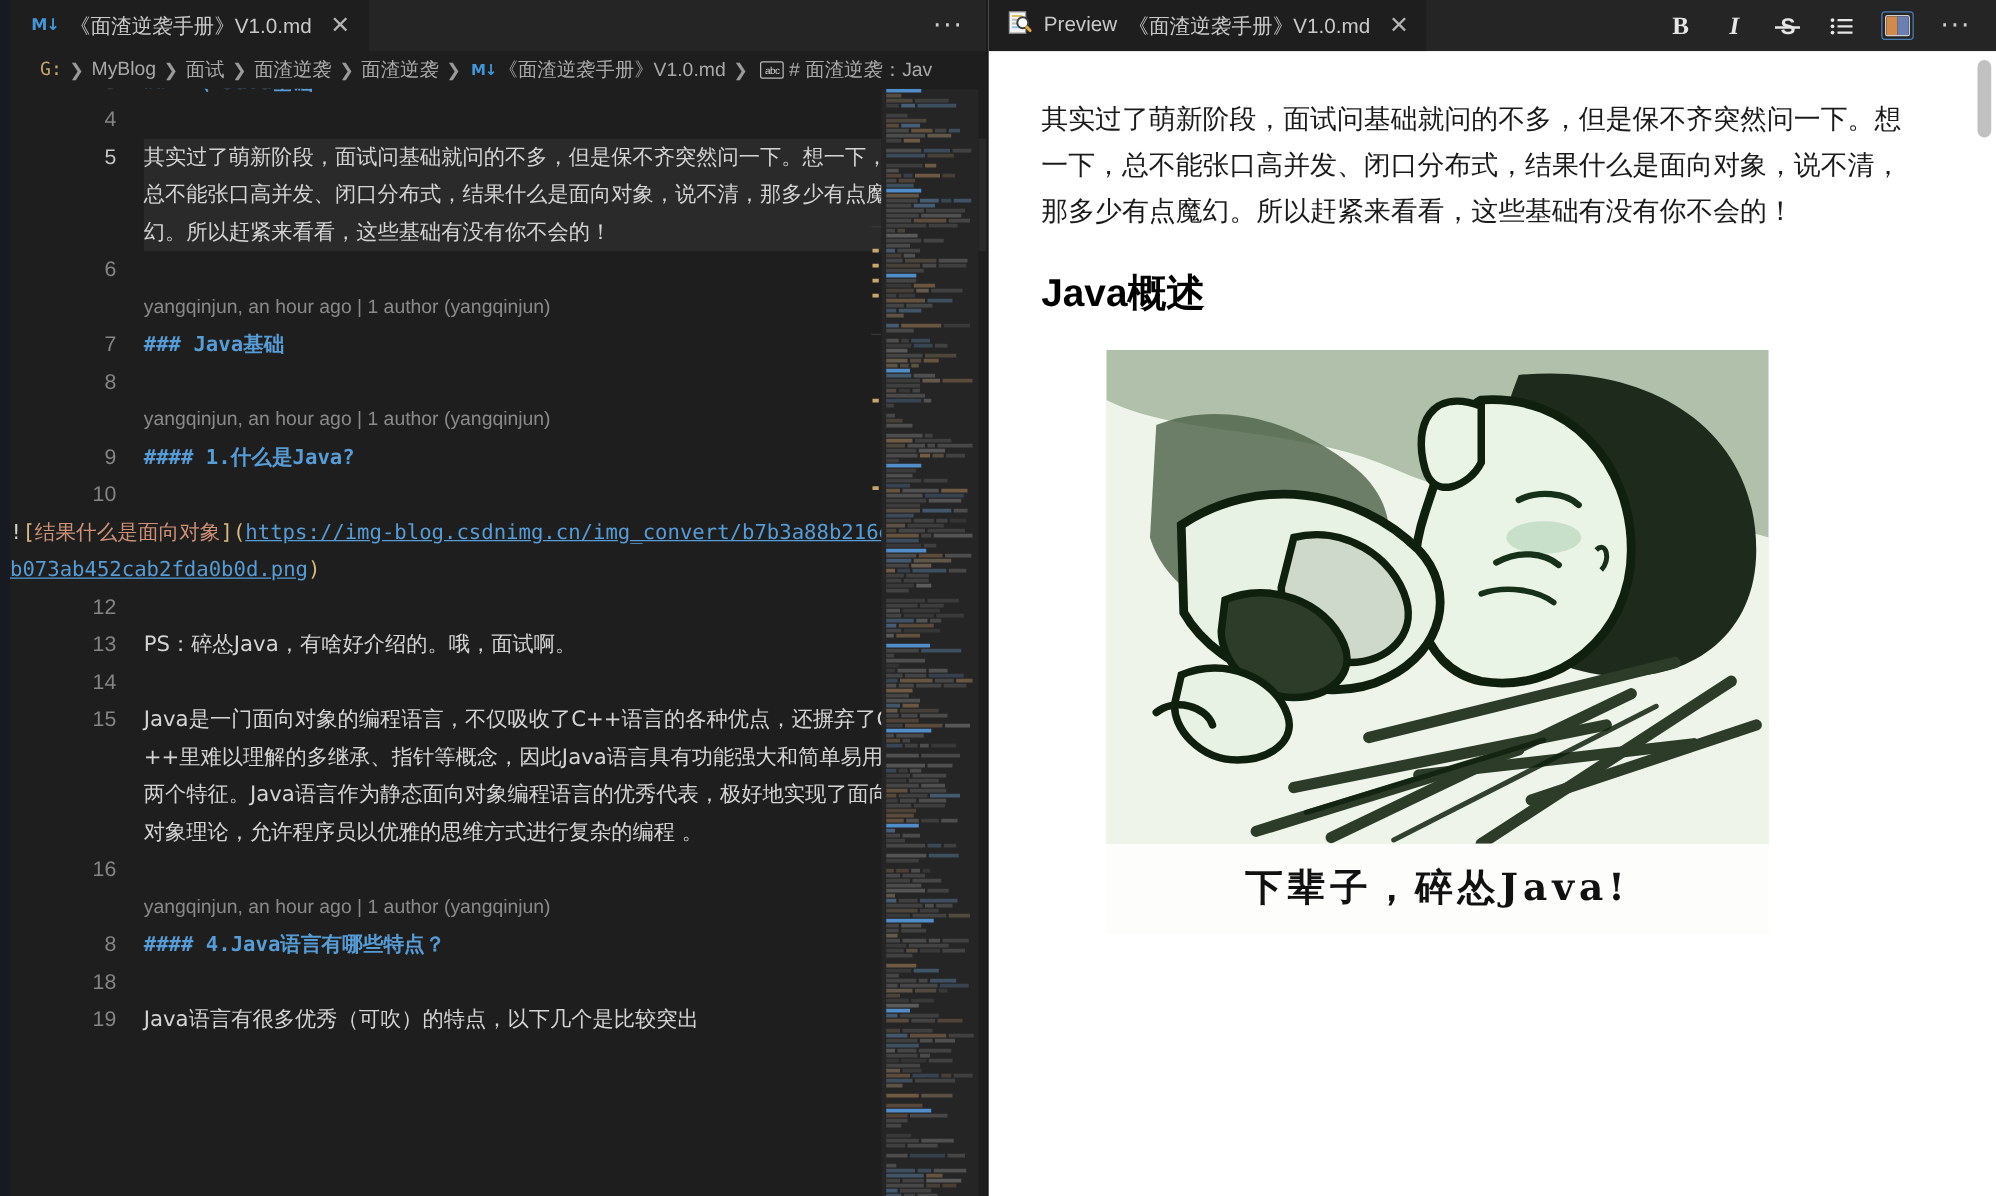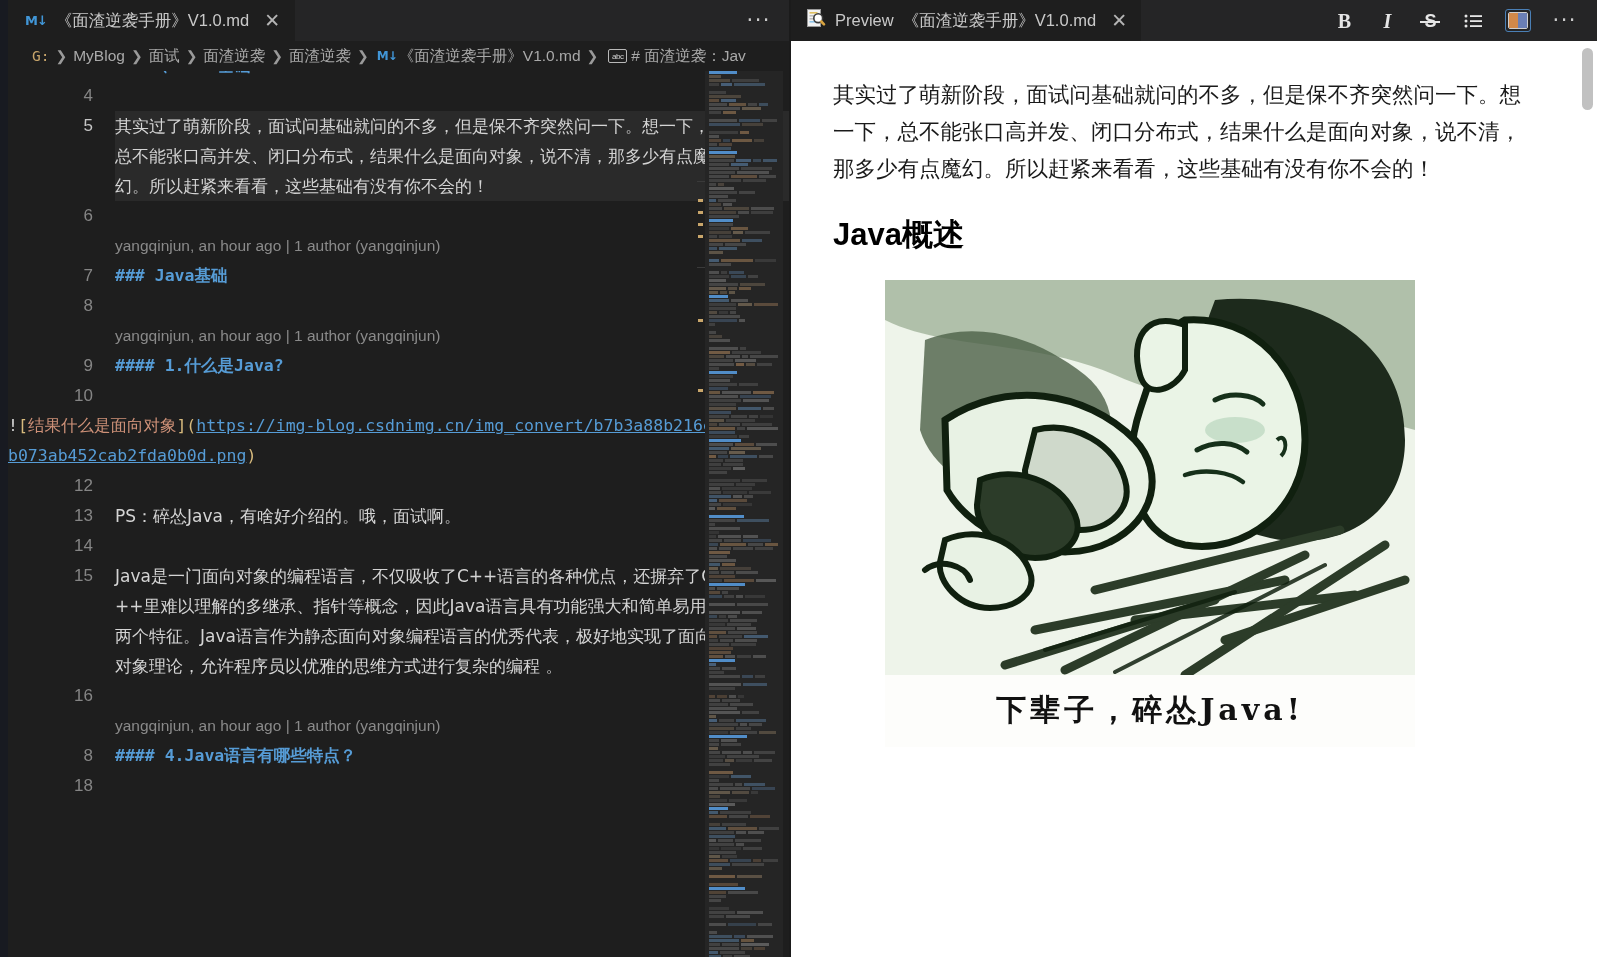--- a/index.html
+++ b/index.html
@@ -349,20 +349,24 @@
             <div class="gutter"></div>
             <div class="code-text blame">yangqinjun, an hour ago | 1 author (yangqinjun)</div>
           </div>
           <div class="code-row">
             <div class="gutter">8</div>
             <div class="code-text hdr">#### 4.Java语言有哪些特点？</div>
           </div>
           <div class="code-row">
             <div class="gutter">18</div>
             <div class="code-text">&nbsp;</div>
+          </div>
+          <div class="code-row">
+            <div class="gutter">19</div>
+            <div class="code-text cjk">Java语言有很多优秀（可吹）的特点，以下几个是比较突出</div>
           </div>
         </div>
     </div>
 
     <div class="mm-left-marks">
       <div class="mm-rule" style="top:110px"></div>
       <div class="mm-mark" style="top:128px"></div>
       <div class="mm-mark" style="top:140px"></div>
       <div class="mm-mark" style="top:152px"></div>
       <div class="mm-mark" style="top:164px"></div>

